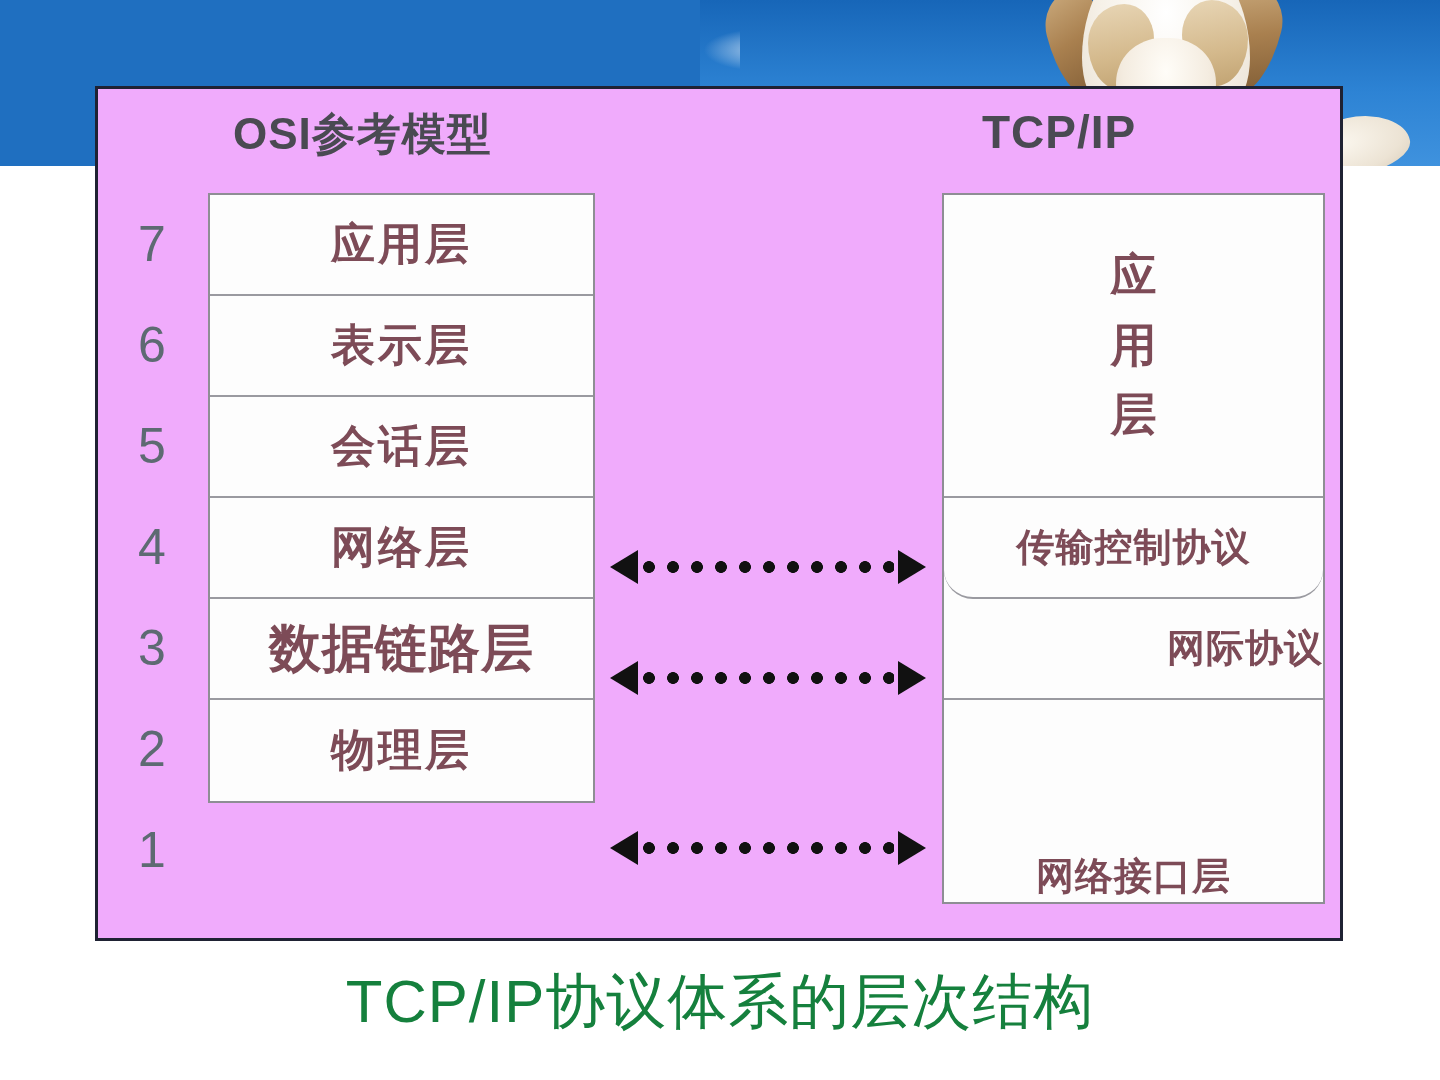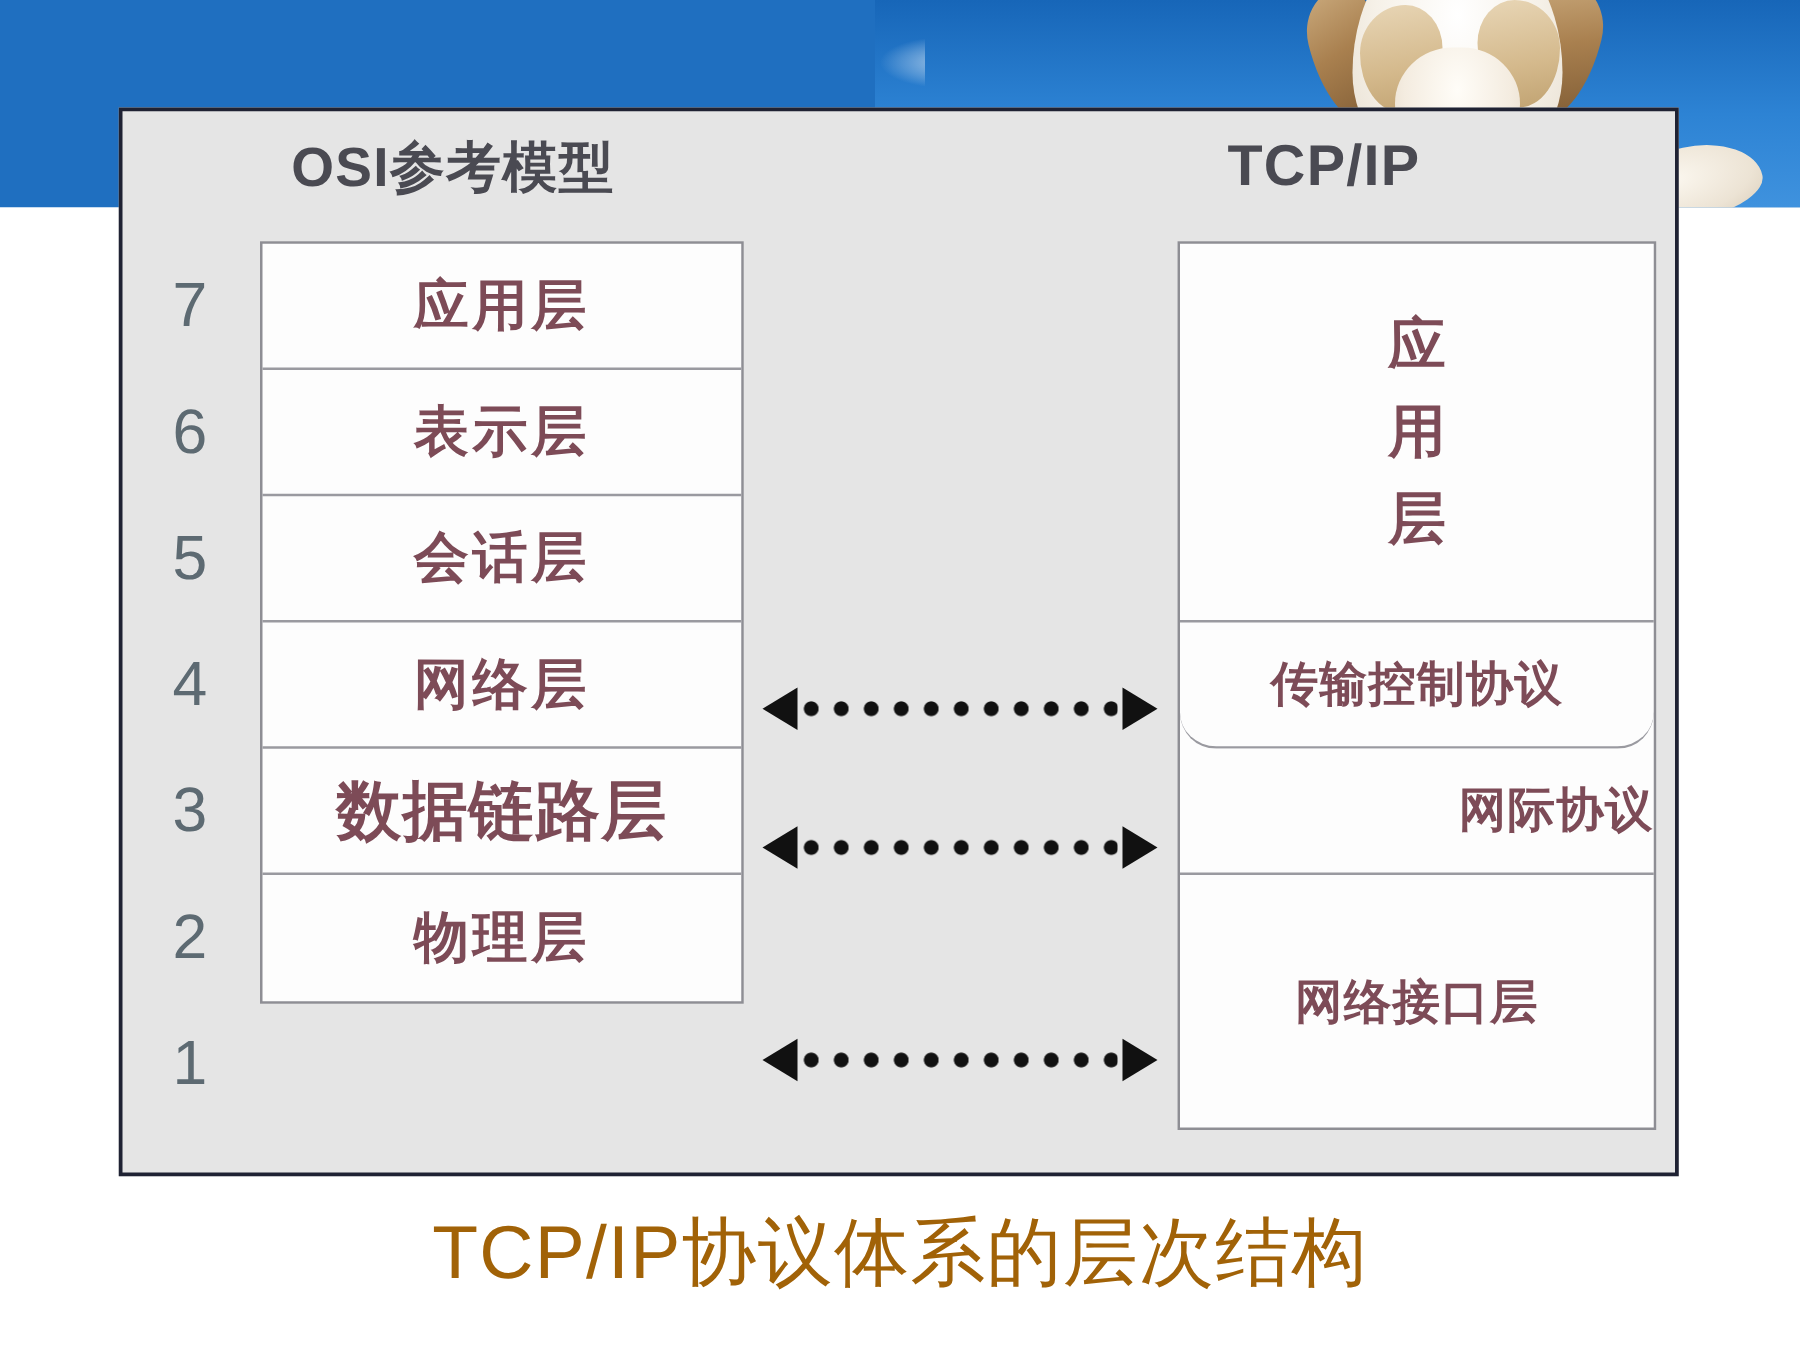--- a/index.html
+++ b/index.html
@@ -101,21 +101,21 @@
     transform: rotate(-12deg);
   }
 
   
   .panel {
     position: absolute;
     left: 95px;
     top: 86px;
     width: 1248px;
     height: 855px;
-    background: #e5e5e5;
+    background: #f0abfc;
     border: 3px solid #1f2233;
     box-sizing: border-box;
   }
 
   
   .col-head {
     position: absolute;
     font-weight: 700;
     color: #4a4a52;
     white-space: nowrap;
@@ -191,21 +191,21 @@
     border-bottom: 2px solid #9a9aa0;
     box-sizing: border-box;
     display: flex;
     align-items: center;
     justify-content: center;
   }
   .tcp-row:last-child { border-bottom: none; }
   .tcp-row.app      { height: 303px; }
   .tcp-row.tcp      { height: 101px; border-radius: 29px; }
   .tcp-row.ip       { height: 101px; justify-content: flex-end; }
-  .tcp-row.netif    { height: 202px; }
+  .tcp-row.netif    { height: 202px; align-items: flex-end; }
   .tcp-label {
     font-size: 38px;
     font-weight: 700;
     color: #7d4b57;
     letter-spacing: 1px;
     text-align: center;
   }
   .tcp-label.vertical {
     font-size: 46px;
     line-height: 1.52;
@@ -239,21 +239,21 @@
 
   
   .caption {
     position: absolute;
     left: 0;
     top: 962px;
     width: 1440px;
     text-align: center;
     font-size: 60px;
     font-weight: 400;
-    color: #a16207;
+    color: #15803d;
     letter-spacing: 1px;
     font-family: "Liberation Sans", "DejaVu Sans", sans-serif;
   }
 </style>
 </head>
 <body>
 
 <div id="slide">
 
   <div class="banner">

